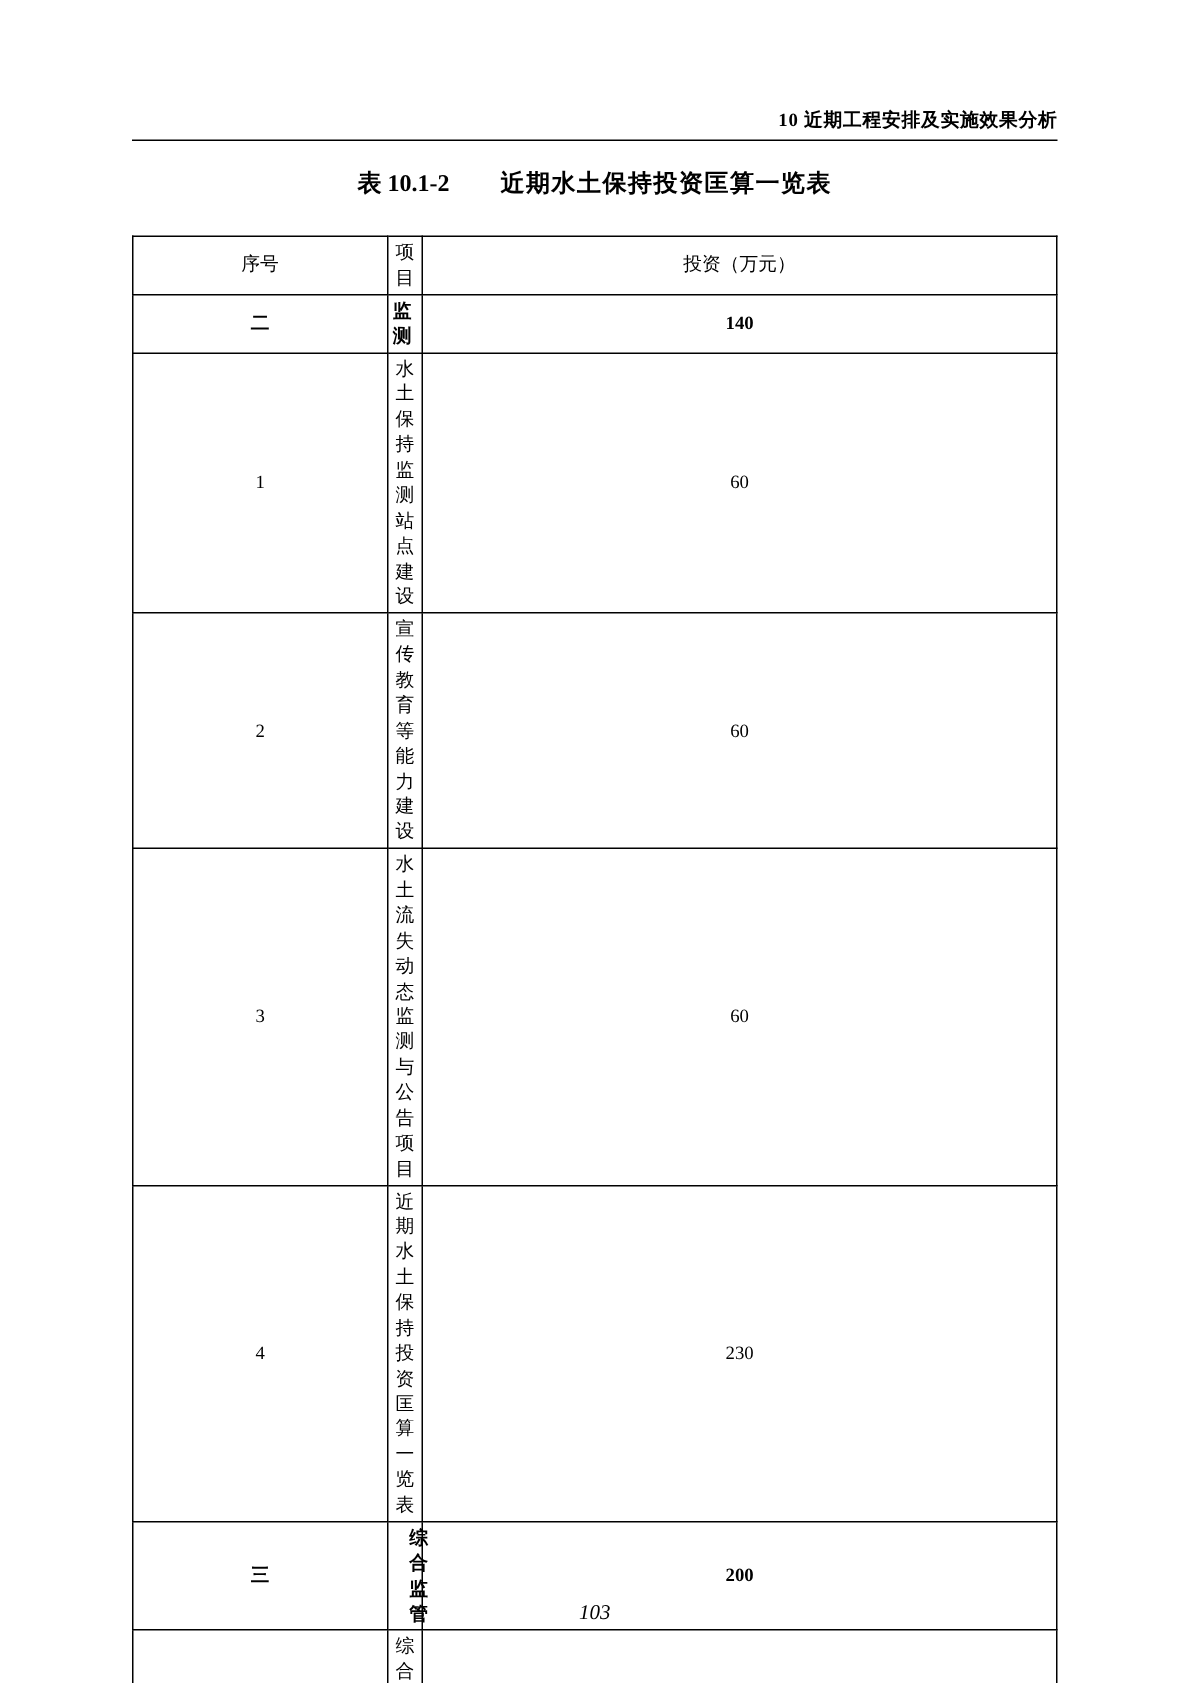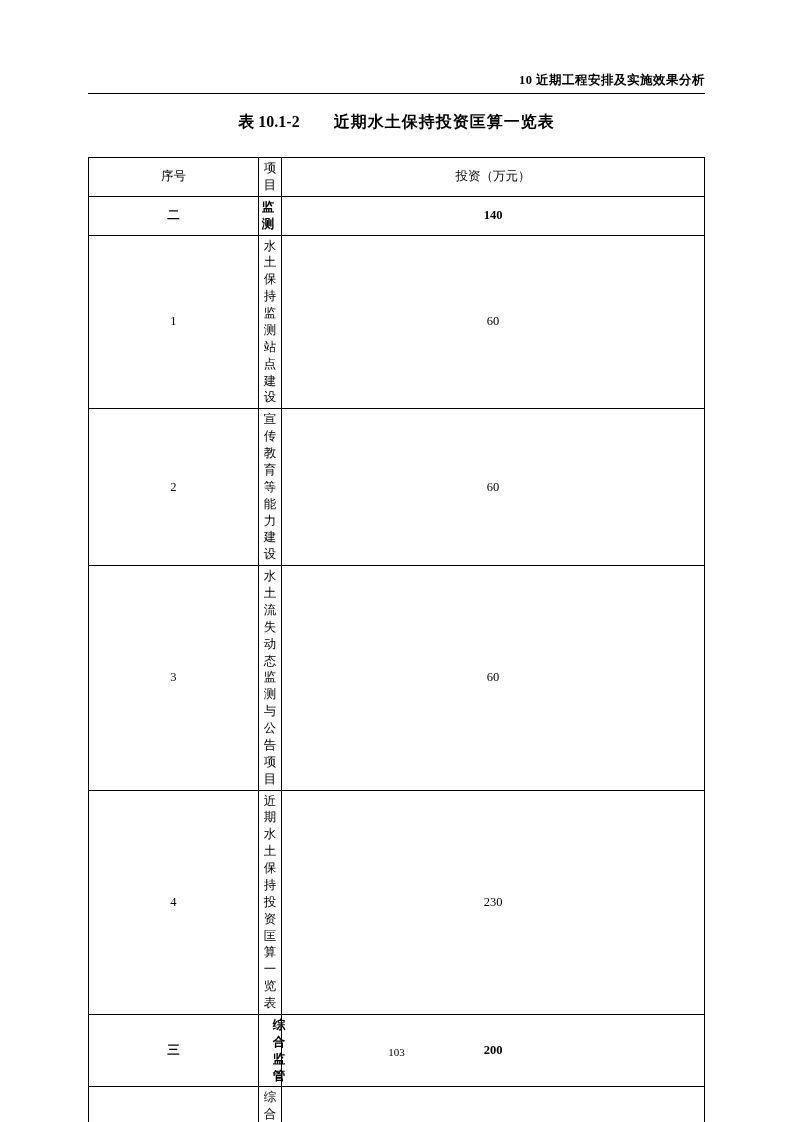--- a/index.html
+++ b/index.html
@@ -71,25 +71,26 @@
     text-align: right;
     padding-left: 14px;
   }
   .sec-label {
     text-align: left;
     font-weight: bold;
     letter-spacing: 6px;
   }
   .page-number {
     position: absolute;
-    bottom: 64px;
+    bottom: 38px;
     left: 0;
     width: 100%;
     text-align: center;
-    font-size: 11px;
+    font-size: 14px;
+    font-style: italic;
   }
 </style>
 </head>
 <body>
 
 <div class="page">
 
   <div class="header">
     <span>10 近期工程安排及实施效果分析</span>
   </div>

